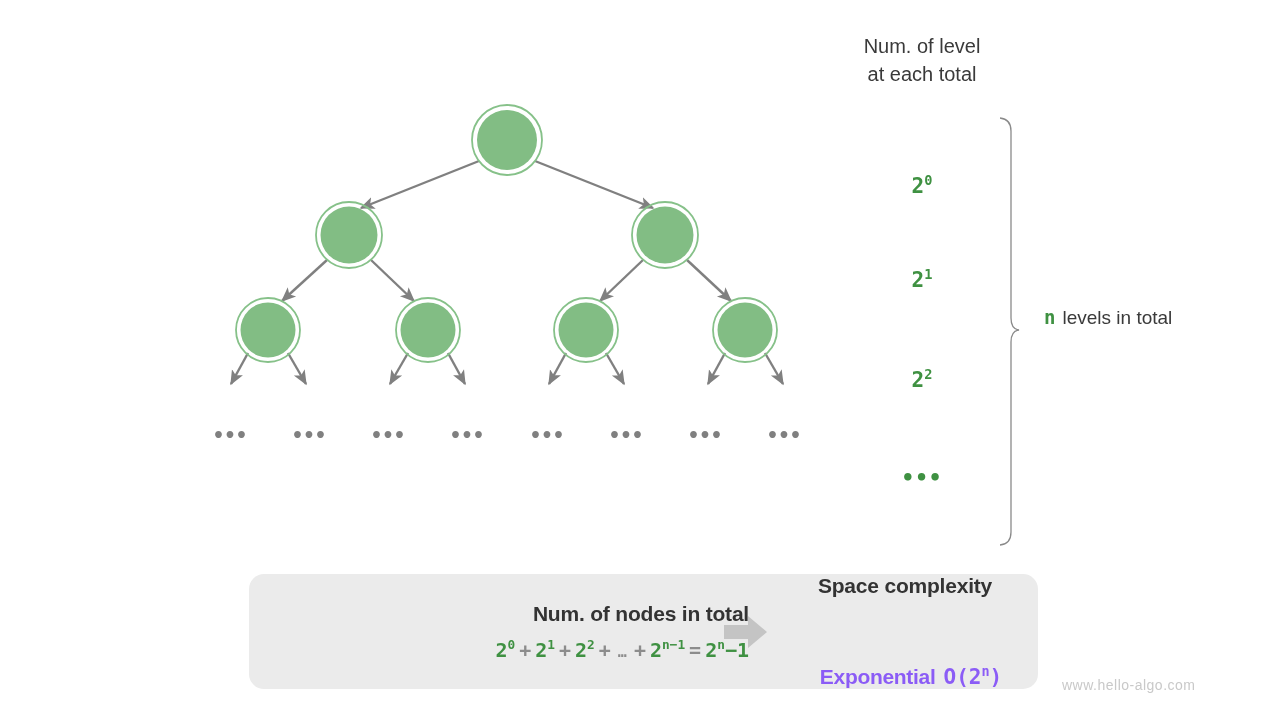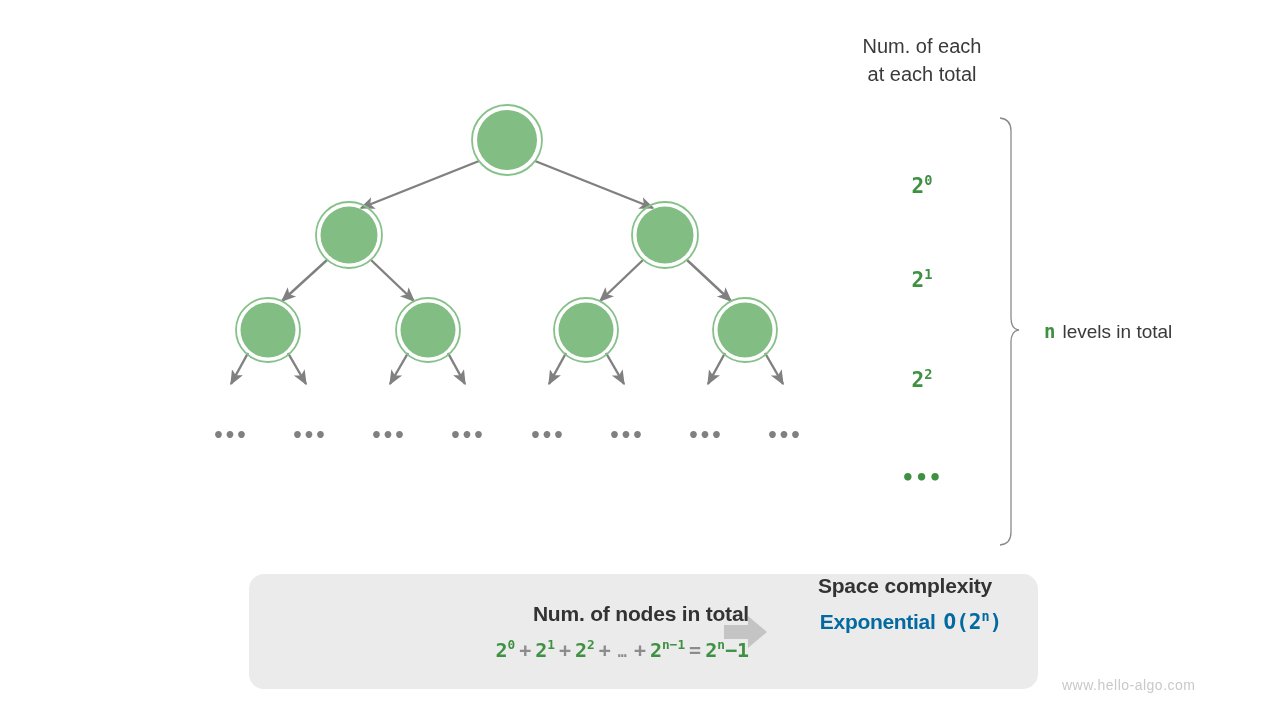--- a/index.html
+++ b/index.html
@@ -56,21 +56,21 @@
     vertical-align: super;
     line-height: 0;
   }
   .level-label.dots {
     font-size: 21px;
     letter-spacing: 1px;
   }
   .total-label {
     position: absolute;
     left: 1044px;
-    top: 320px;
+    top: 306px;
     font-size: 19px;
     color: #3a3a3a;
     white-space: nowrap;
   }
   .total-label .nvar {
     color: #3f9142;
     font-family: "DejaVu Sans Mono", monospace;
     font-weight: bold;
     font-size: 19px;
   }
@@ -101,21 +101,21 @@
   }
   .summary-right {
     position: absolute;
     left: 780px;
     top: 574px;
     width: 250px;
     height: 115px;
     display: flex;
     flex-direction: column;
     align-items: center;
-    justify-content: flex-start;
+    justify-content: space-between;
   }
   .sum-title {
     font-family: "Liberation Sans", sans-serif;
     font-weight: bold;
     font-size: 21px;
     color: #333333;
     letter-spacing: -0.2px;
     margin-bottom: 12px;
     white-space: nowrap;
   }
@@ -136,21 +136,21 @@
     font-size: 15px;
     padding: 0 3px;
   }
   .sum-formula sup {
     font-size: 0.64em;
     vertical-align: super;
     line-height: 0;
   }
   .sum-complexity {
     white-space: nowrap;
-    color: #0369a1;
+    color: #8b5cf6;
     margin-left: 12px;
   }
   .sum-complexity .word {
     font-family: "Liberation Sans", sans-serif;
     font-weight: bold;
     font-size: 21px;
     letter-spacing: -0.3px;
   }
   .sum-complexity .bigo {
     font-family: "DejaVu Sans Mono", monospace;
@@ -256,21 +256,21 @@
       <text x="784" y="442">•••</text>
     </g>
 
     <g fill="none" stroke="#8a8a8a" stroke-width="1.3">
       <path d="M1000,118 Q1011,119 1011,131 L1011,318 Q1011,329 1019,330
                Q1011,331 1011,342 L1011,532 Q1011,544 1000,545"></path>
     </g>
   </svg>
 
   <div class="col-header">
-    <div>Num. of each</div>
+    <div>Num. of level</div>
     <div>at each total</div>
   </div>
 
   <div class="level-label" style="top:126px">
     <span>2</span><sup>0</sup>
   </div>
   <div class="level-label" style="top:220px">
     <span>2</span><sup>1</sup>
   </div>
   <div class="level-label" style="top:320px">

